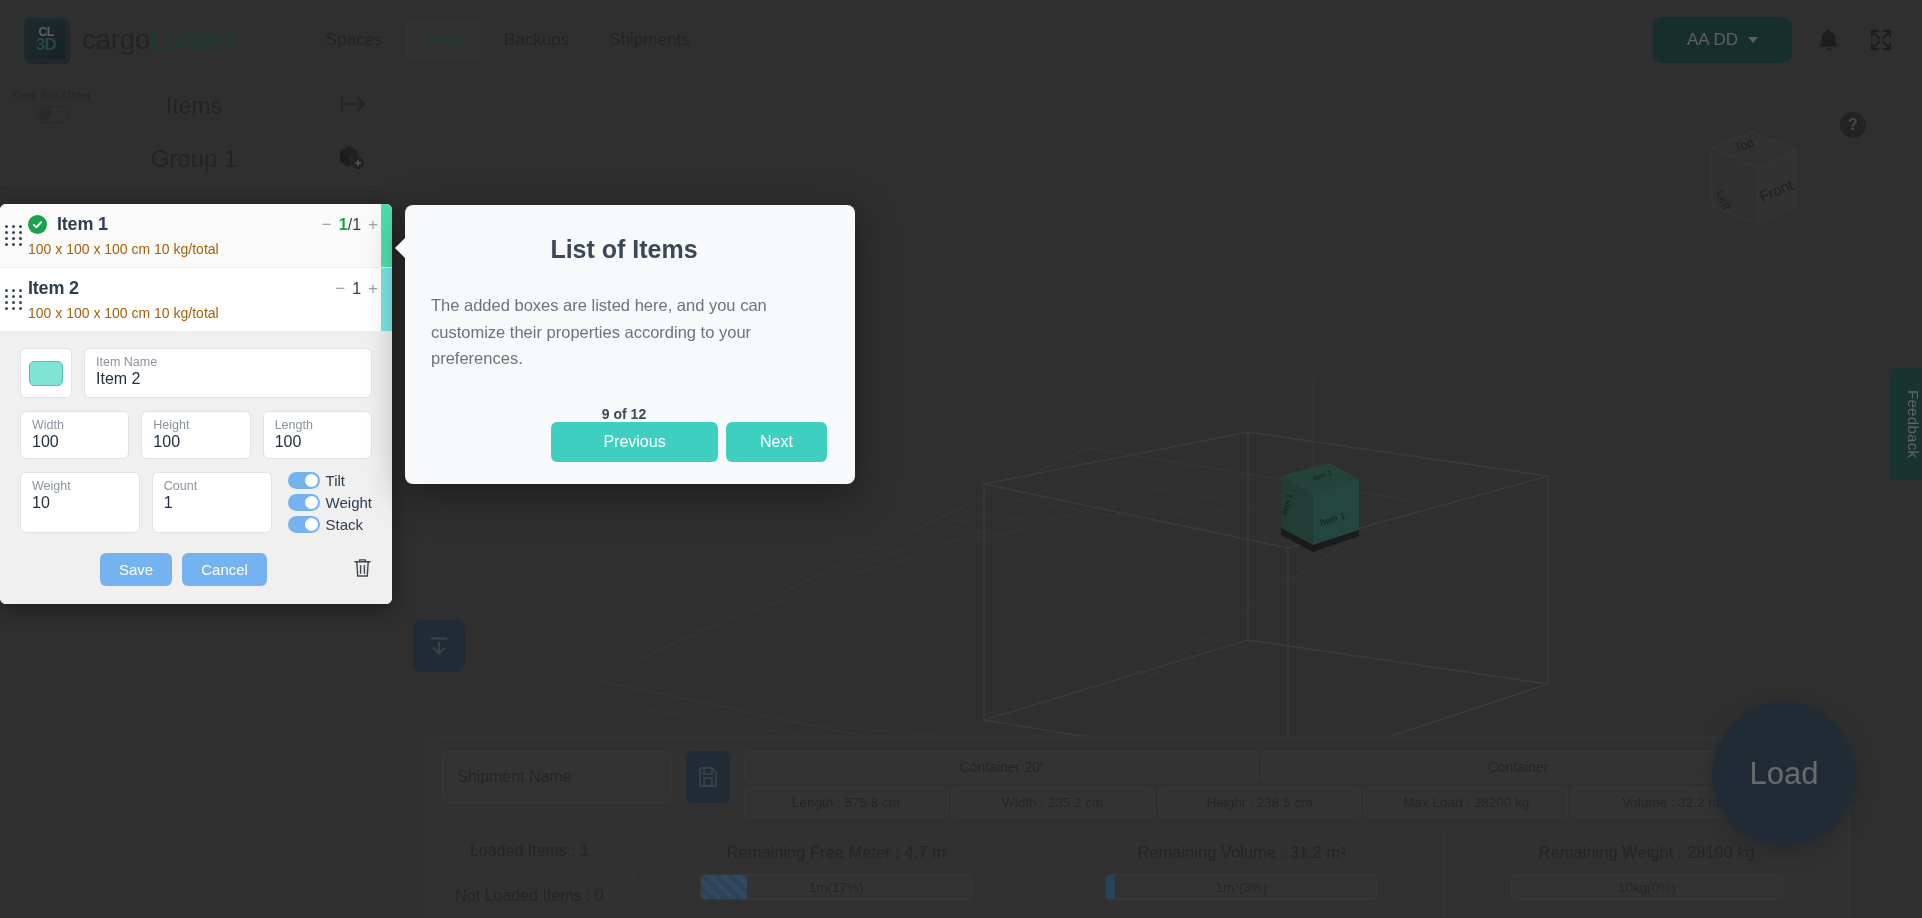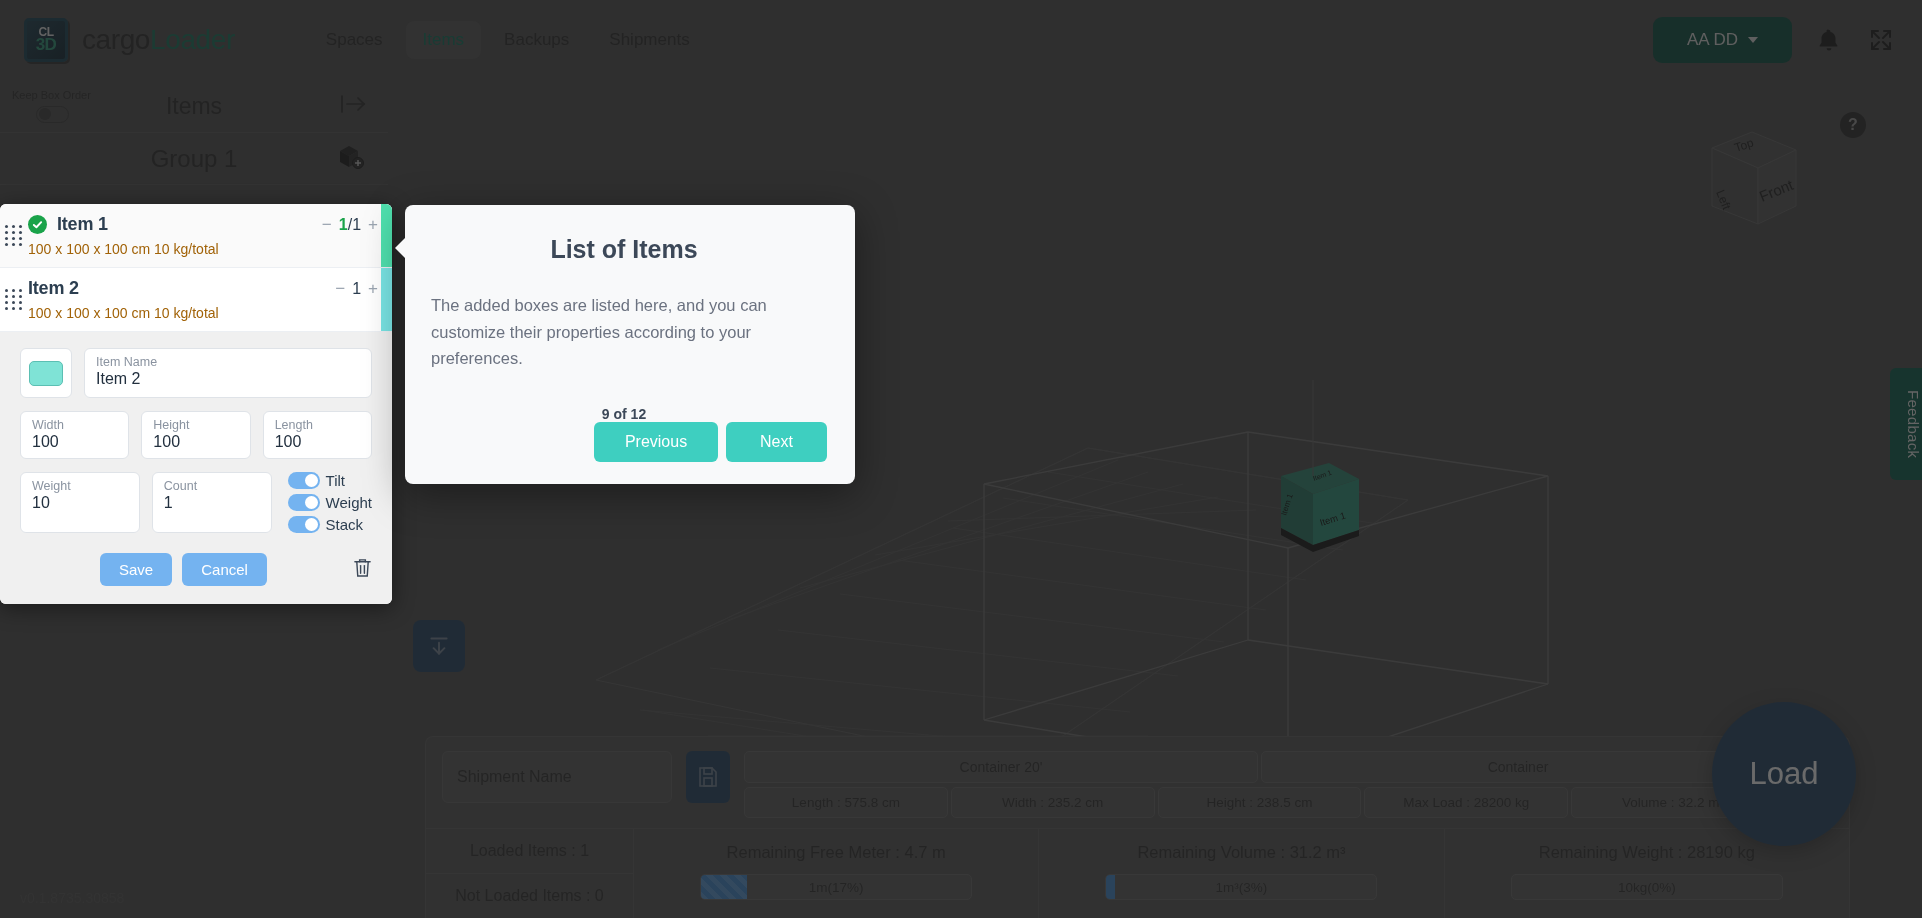--- a/index.html
+++ b/index.html
@@ -231,21 +231,21 @@
     border-top: 11px solid transparent; border-bottom: 11px solid transparent;
     border-right: 11px solid #f8f9fa;
   }
   .tour-title { text-align: center; font-size: 25px; font-weight: 700; color: #3c4858; margin: 8px 0 28px 0; }
   .tour-body { font-size: 16.5px; line-height: 1.62; color: #6b7280; padding: 0 10px; }
   .tour-footer { display: flex; align-items: center; margin-top: 34px; flex-direction: column; }
   .tour-count { font-size: 14px; font-weight: 700; color: #3c4858; }
   .tour-btns { margin-left: auto; display: flex; gap: 8px; }
   .btn-teal {
     background: #3ecfc0; color: #fff; border: none; font-size: 16px;
-    padding: 11px 0; width: 124px; border-radius: 6px; cursor: pointer;
+    padding: 11px 0; width: 167px; border-radius: 6px; cursor: pointer;
     font-family: "Liberation Sans", sans-serif;
   }
   .btn-teal.next { width: 101px; }
 </style>
 </head>
 <body>
 
 <div id="app">
 
   <div class="header">

